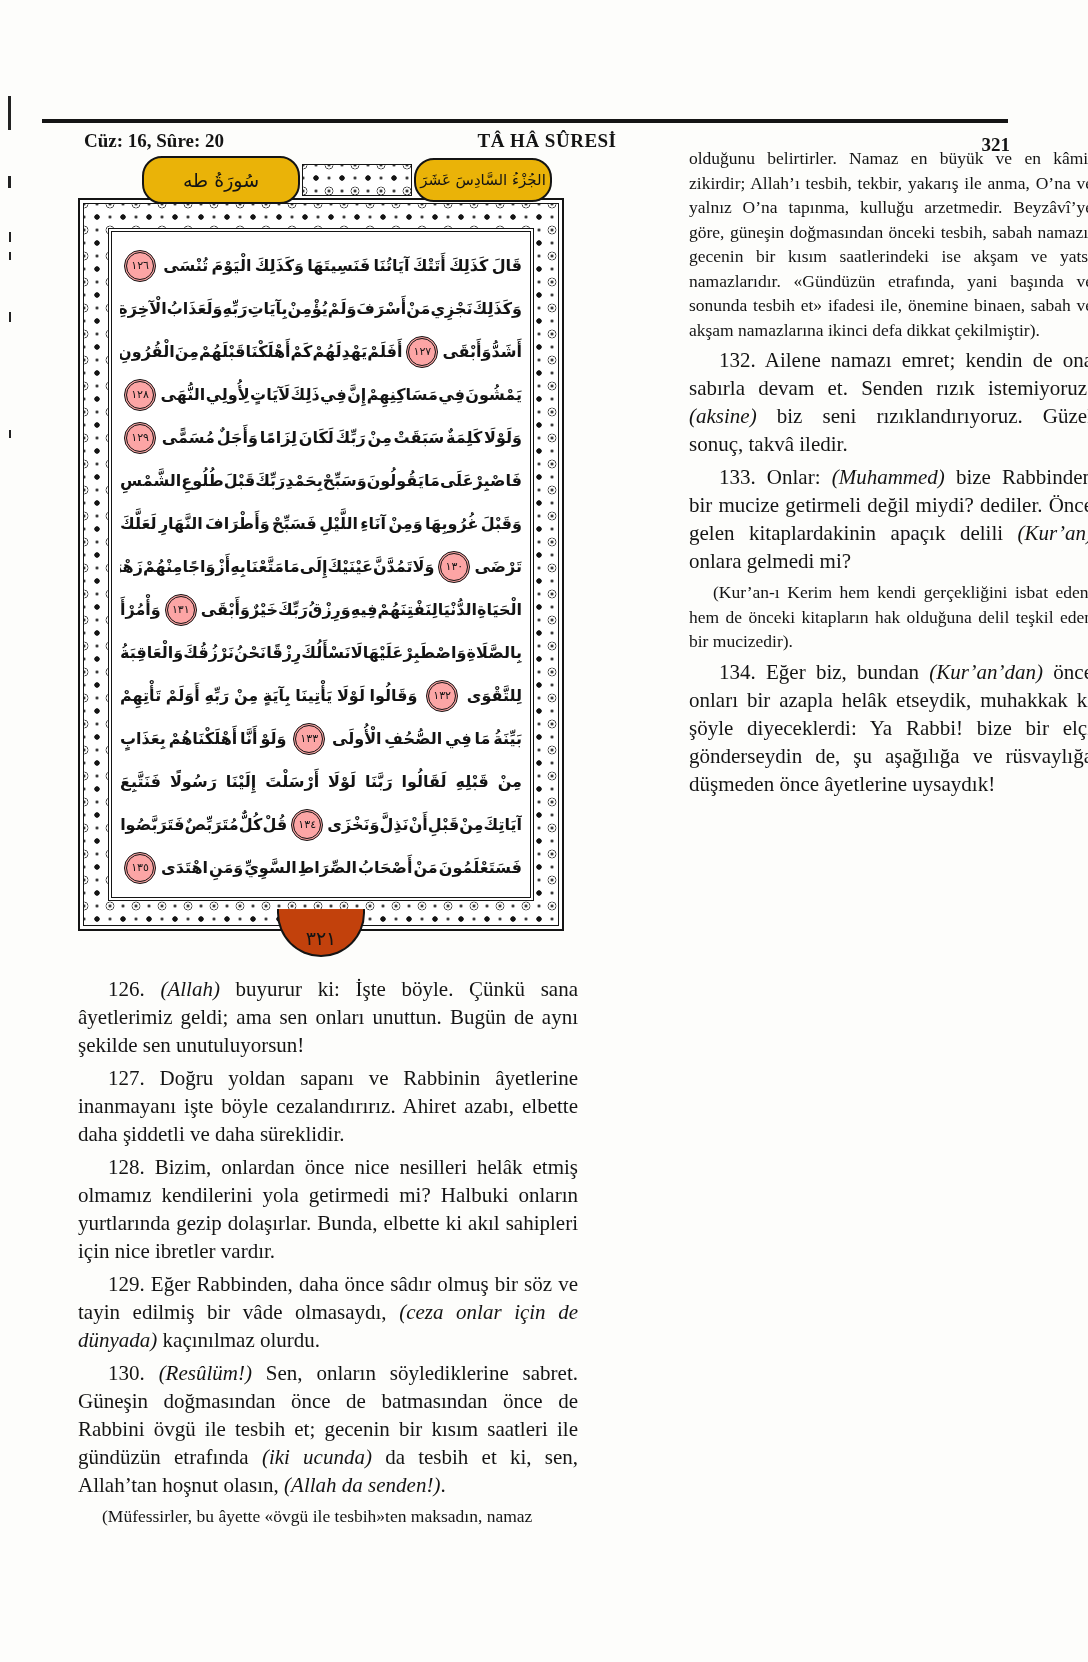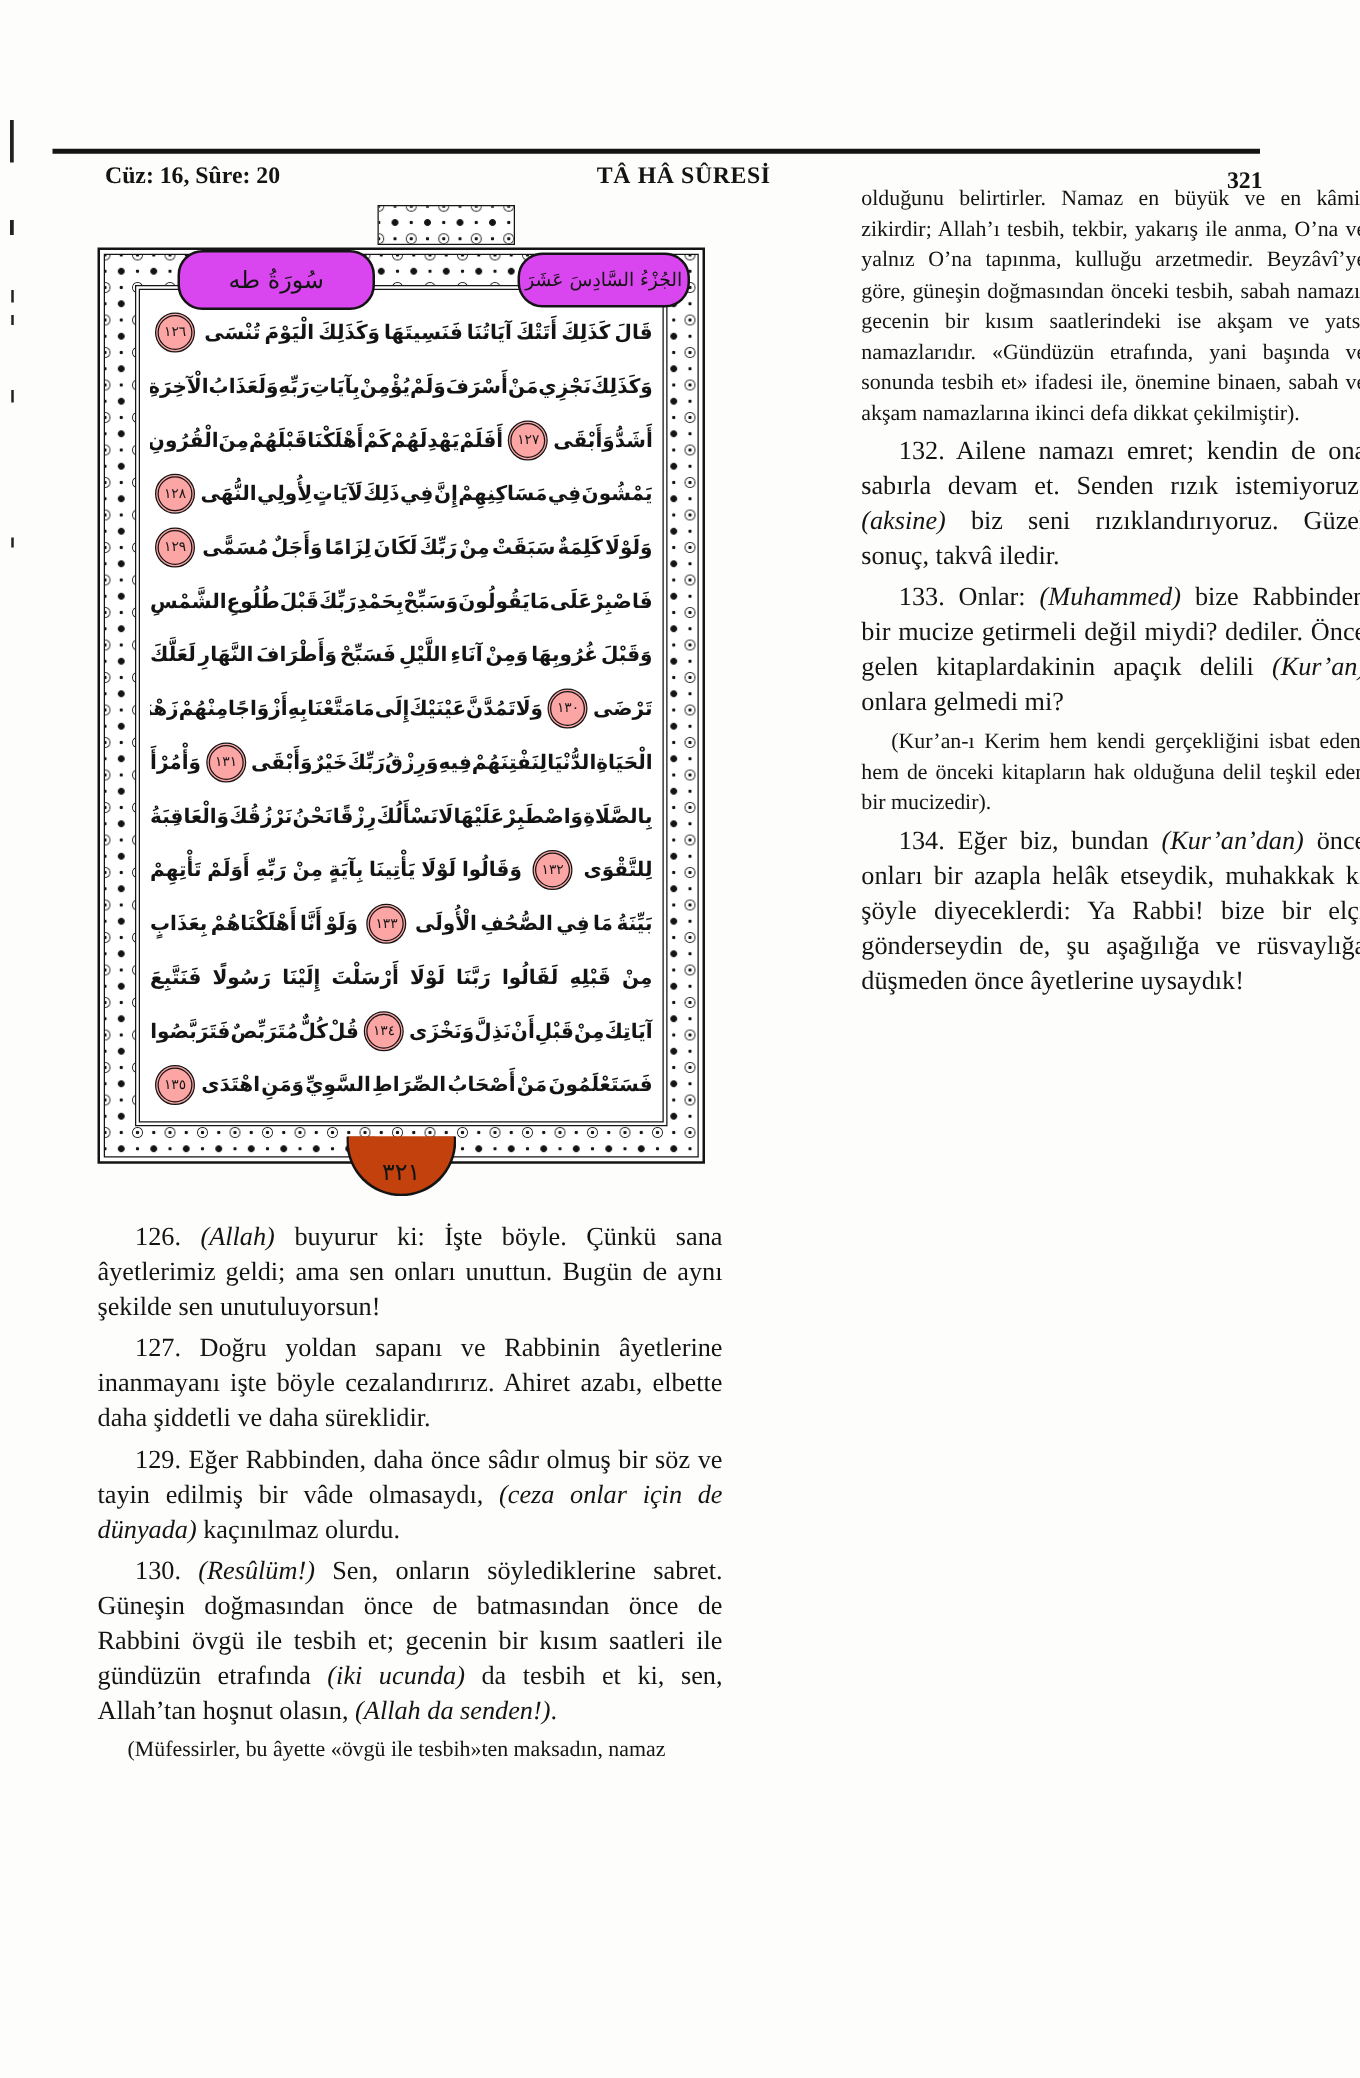--- a/index.html
+++ b/index.html
@@ -21,23 +21,23 @@
   .col-right{position:absolute;left:644px;top:146px;width:404px;margin-left:45px;}
   .para{margin:0 0 5px;text-align:justify;text-indent:30px;}
   .para.no-indent{text-indent:0;}
   .para.normal{font-size:21px;line-height:28px;}
   .para.note{font-size:17.5px;line-height:24.5px;text-indent:24px;margin-bottom:4px;}
   .para.note.no-indent{text-indent:0;}
   .it{font-style:italic;}
   
   .mushaf{position:relative;width:486px;}
   .m-tabs{position:relative;height:20px;z-index:3;}
-  .cartouche{position:absolute;background:#d946ef;border:2px solid #141414;border-radius:20px;
+  .cartouche{position:absolute;background:#eab308;border:2px solid #141414;border-radius:20px;
     display:flex;align-items:center;justify-content:center;
-    font-family:"DejaVu Sans",sans-serif;direction:rtl;margin-top:44px;}
+    font-family:"DejaVu Sans",sans-serif;direction:rtl;}
   .cartouche.surah{left:64px;top:0;width:154px;height:44px;font-size:19px;}
   .cartouche.juz{right:12px;top:2px;width:134px;height:40px;font-size:15px;}
   .m-strip{position:absolute;left:224px;right:152px;top:8px;height:30px;
     border:1px solid #141414;z-index:2;}
   .pattern{
     background-color:#fff;
     background-image:
       radial-gradient(circle,#141414 2.4px,transparent 3px),
       radial-gradient(circle,transparent 3.4px,#141414 3.9px,transparent 4.7px),
       radial-gradient(circle,#141414 1.1px,transparent 1.6px);
@@ -280,20 +280,21 @@
           </div>
       </div>
     </div>
     <div class="page-tab">
       <span>٣٢١</span>
     </div>
   </div>
   <div class="translation-left">
       <p class="para normal"><span>126. </span><span class="it">(Allah)</span><span> buyurur ki: İşte böyle. Çünkü sana âyetlerimiz geldi; ama sen onları unuttun. Bugün de aynı şekilde sen unutuluyorsun!</span></p>
       <p class="para normal"><span>127. Doğru yoldan sapanı ve Rabbinin âyetlerine inanmayanı işte böyle cezalandırırız. Ahiret azabı, elbette daha şiddetli ve daha süreklidir.</span></p>
+      <p class="para normal"><span>128. Bizim, onlardan önce nice nesilleri helâk etmiş olmamız kendilerini yola getirmedi mi? Halbuki onların yurtlarında gezip dolaşırlar. Bunda, elbette ki akıl sahipleri için nice ibretler vardır.</span></p>
       <p class="para normal"><span>129. Eğer Rabbinden, daha önce sâdır olmuş bir söz ve tayin edilmiş bir vâde olmasaydı, </span><span class="it">(ceza onlar için de dünyada)</span><span> kaçınılmaz olurdu.</span></p>
       <p class="para normal"><span>130. </span><span class="it">(Resûlüm!)</span><span> Sen, onların söylediklerine sabret. Güneşin doğmasından önce de batmasından önce de Rabbini övgü ile tesbih et; gecenin bir kısım saatleri ile gündüzün etrafında </span><span class="it">(iki ucunda)</span><span> da tesbih et ki, sen, Allah’tan hoşnut olasın, </span><span class="it">(Allah da senden!)</span><span>.</span></p>
       <p class="para note"><span>(Müfessirler, bu âyette «övgü ile tesbih»ten maksadın, namaz</span></p>
     </div>
 </div>
 
 <div class="col-right">
   <div>
       <p class="para note no-indent"><span>olduğunu belirtirler. Namaz en büyük ve en kâmil zikirdir; Allah’ı tesbih, tekbir, yakarış ile anma, O’na ve yalnız O’na tapınma, kulluğu arzetmedir. Beyzâvî’ye göre, güneşin doğmasından önceki tesbih, sabah namazı; gecenin bir kısım saatlerindeki ise akşam ve yatsı namazlarıdır. «Gündüzün etrafında, yani başında ve sonunda tesbih et» ifadesi ile, önemine binaen, sabah ve akşam namazlarına ikinci defa dikkat çekilmiştir).</span></p>
       <p class="para normal"><span>132. Ailene namazı emret; kendin de ona sabırla devam et. Senden rızık istemiyoruz; </span><span class="it">(aksine)</span><span> biz seni rızıklandırıyoruz. Güzel sonuç, takvâ iledir.</span></p>

